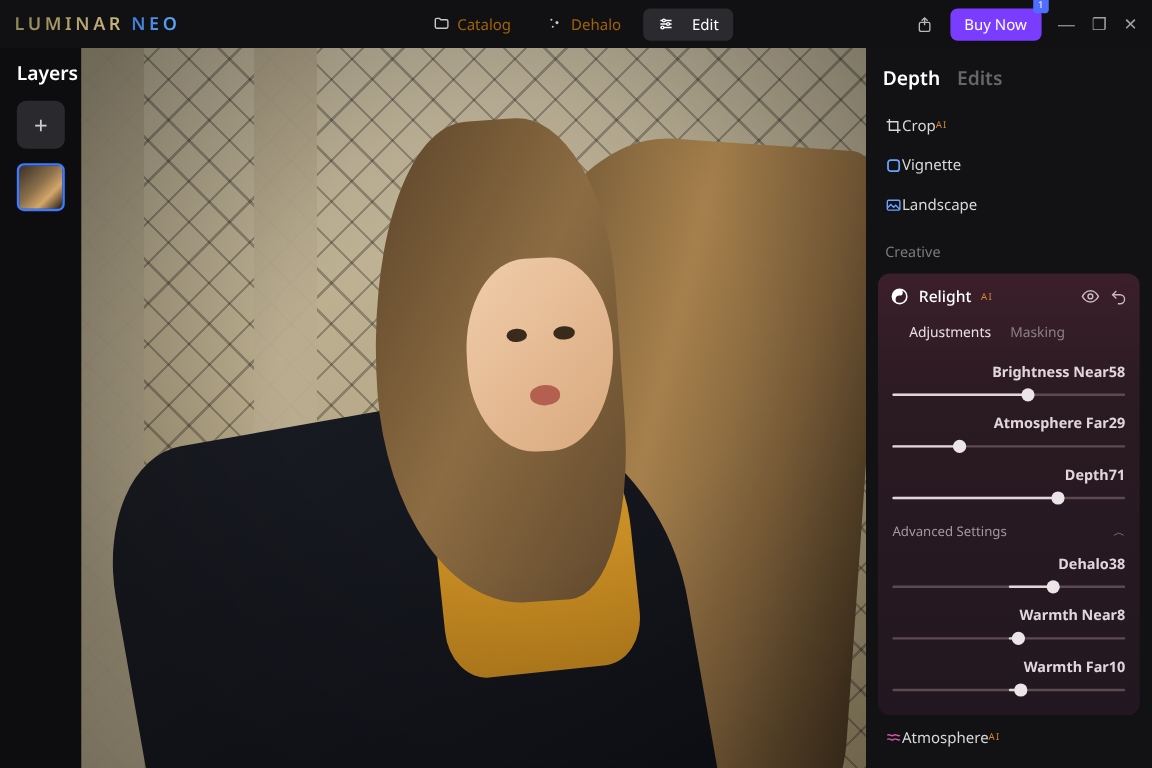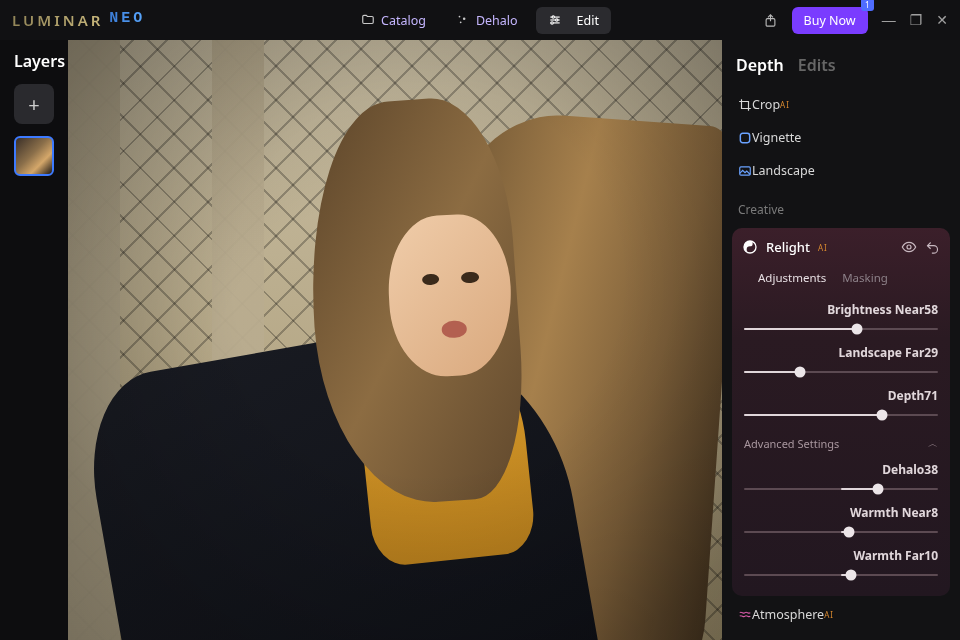--- a/index.html
+++ b/index.html
@@ -2,23 +2,23 @@
 <html><head>
 <meta charset="utf-8">
 <style>
   * { box-sizing: border-box; margin: 0; padding: 0; font-family: -apple-system, "Segoe UI", system-ui, sans-serif; }
   body { width: 960px; height: 640px; background: #0d0d0f; color: #e5e5e5; overflow: hidden; position: relative; }
 
   
   .topbar { height: 40px; display: flex; align-items: center; padding: 0 12px; gap: 8px; background: #111113; }
   .brand { font-size: 15px; letter-spacing: 3px; font-weight: 600; display: flex; gap: 6px; }
   .brand .l1 { background: linear-gradient(90deg,#928558,#c9b87c); -webkit-background-clip:text; background-clip:text; color:transparent; }
-  .brand .l2 { background: linear-gradient(90deg,#3a7bd5,#5aa8ff); -webkit-background-clip:text; background-clip:text; color:transparent;font-family:Liberation Mono, monospace; }
+  .brand .l2 { background: linear-gradient(90deg,#3a7bd5,#5aa8ff); -webkit-background-clip:text; background-clip:text; color:transparent; }
   .top-center { position:absolute; left:50%; transform:translateX(-50%); display:flex; gap:6px; }
-  .top-tab { display:flex; align-items:center; gap:6px; padding:5px 12px; border-radius:6px; font-size:12.5px; color:#c4b5fd; cursor:pointer; }
+  .top-tab { display:flex; align-items:center; gap:6px; padding:5px 12px; border-radius:6px; font-size:12.5px; color:#a16207; cursor:pointer; }
   .top-tab.active { background:#2b2b2f; color:#fff;gap:15px; }
   .top-right { margin-left:auto; display:flex; align-items:center; gap:14px; }
   .buy-btn { background:#7a3cff; color:#fff; border:none; padding:5px 12px; border-radius:6px; font-size:12.5px; cursor:pointer; position:relative; }
   .buy-badge { position:absolute; top:-9px; right:-6px; width:13px; height:13px; border-radius:3px; background:#4f6dff; color:#fff; font-size:8px; display:flex; align-items:center; justify-content:center; }
   .win-icon { color:#a0a0a0; font-size:14px; cursor:pointer; font-family: "Segoe UI Symbol", sans-serif; }
 
   
   .main { display:flex; height:calc(100% - 40px); }
 
   
@@ -233,21 +233,21 @@
             <span>58</span>
           </div>
           <div class="slider-track">
             <div class="track-line"></div>
             <div class="track-fill" style="width:58%"></div>
             <div class="thumb" style="left:58%"></div>
           </div>
         </div>
       <div class="slider-row">
           <div class="slider-top">
-            <span>Landscape Far</span>
+            <span>Atmosphere Far</span>
             <span>29</span>
           </div>
           <div class="slider-track">
             <div class="track-line"></div>
             <div class="track-fill" style="width:29%"></div>
             <div class="thumb" style="left:29%"></div>
           </div>
         </div>
       <div class="slider-row">
           <div class="slider-top">

